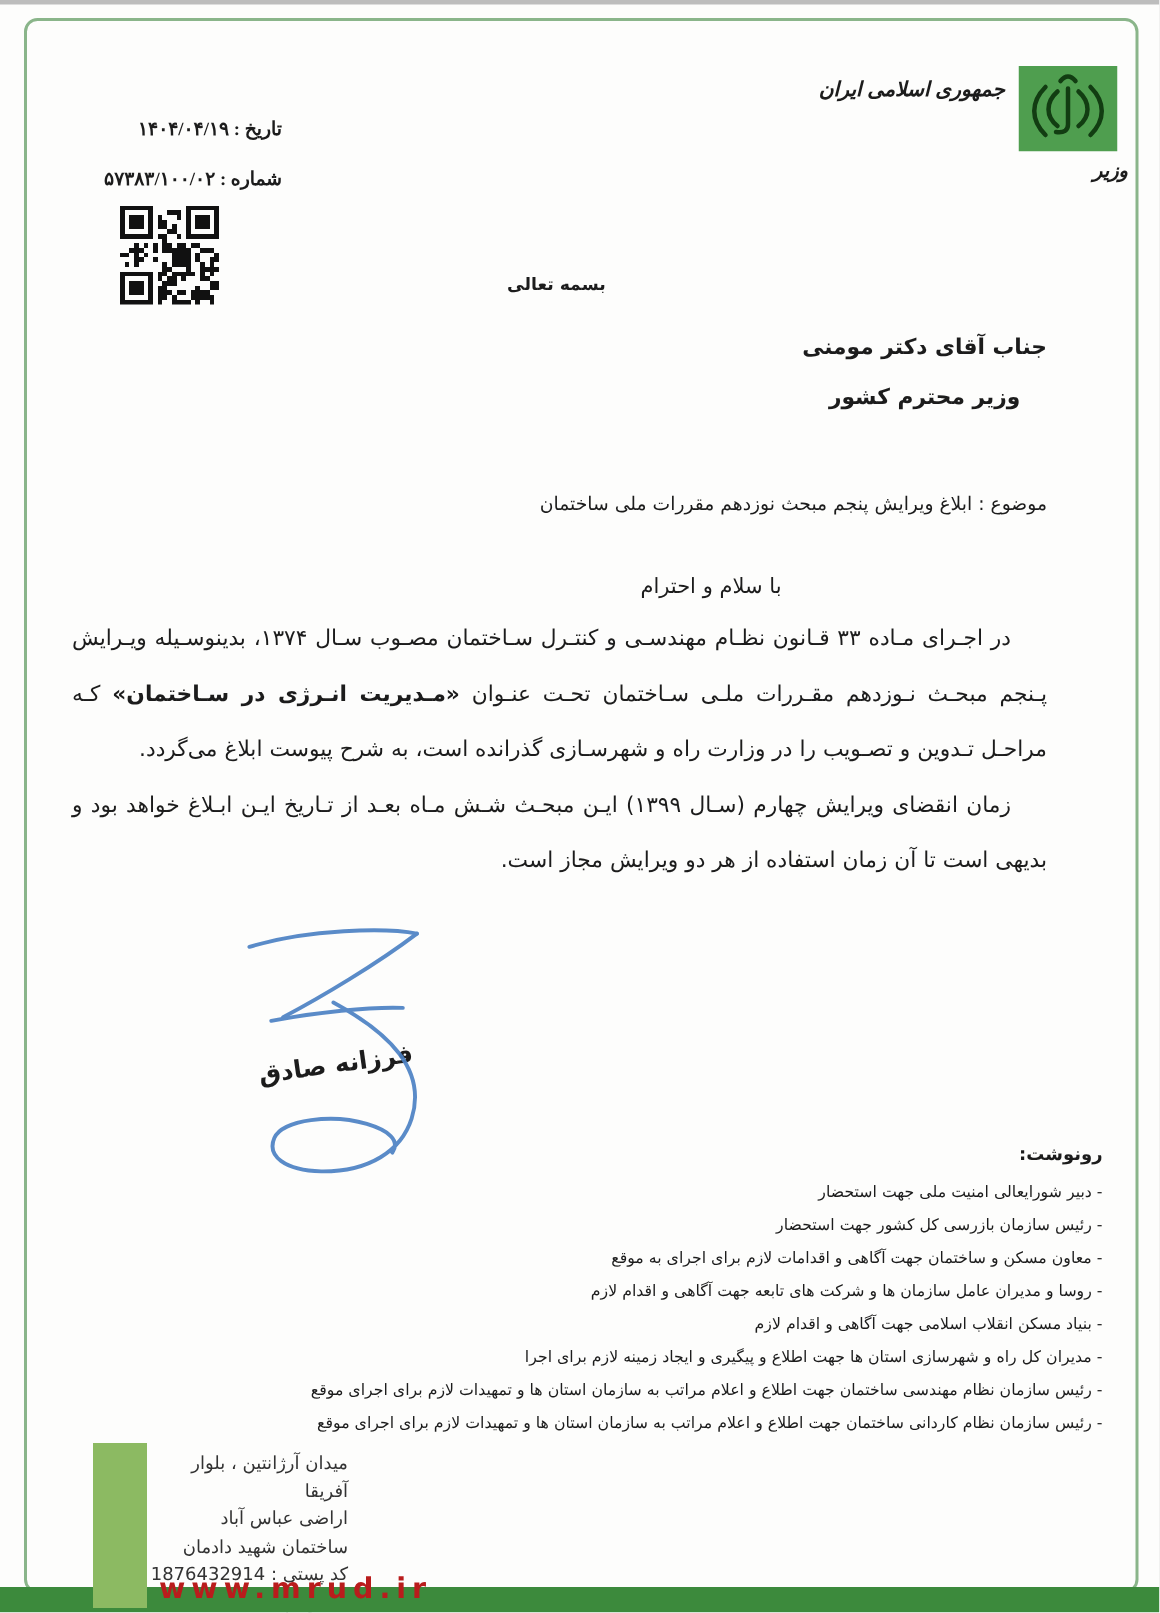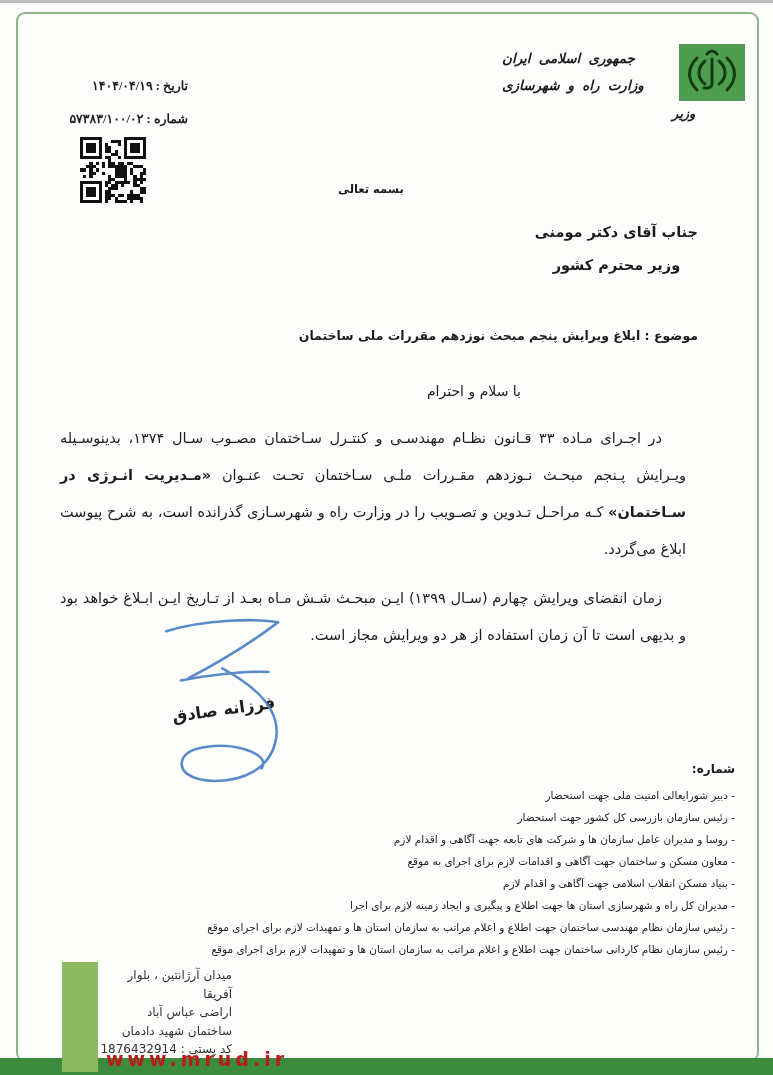--- a/index.html
+++ b/index.html
@@ -9,37 +9,37 @@
     font-family:"DejaVu Sans", sans-serif; color:#1c1c1c;
   }
   .top-scan-line{position:absolute;left:0;top:0;width:773px;height:3px;background:#bdbdbd;}
   .page-border{
     position:absolute;left:16px;top:12px;width:739px;height:1046px;
     border:2px solid #8ab58a;border-radius:9px;pointer-events:none;
   }
   
   .date-block{position:absolute;left:30px;top:70px;width:158px;text-align:right;
     font-weight:bold;font-size:12.5px;line-height:33px;direction:rtl;font-family:Liberation Serif, serif;}
-  .hdr-text{position:absolute;left:502px;top:46px;width:168px;text-align:left;
-    font-family:Liberation Mono, monospace;font-style:italic;font-weight:bold;
+  .hdr-text{position:absolute;left:502px;top:46px;width:168px;text-align:right;
+    font-family:Liberation Sans, sans-serif;font-style:italic;font-weight:bold;
     font-size:13.5px;line-height:27px;direction:rtl;}
   .emblem-box{position:absolute;left:679px;top:44px;width:66px;height:57px;}
-  .vazir{position:absolute;left:672px;top:106px;width:80px;text-align:left;
+  .vazir{position:absolute;left:672px;top:106px;width:80px;text-align:right;
     font-family:"DejaVu Serif", serif;font-style:italic;font-weight:bold;font-size:13px;}
   .qr{position:absolute;left:80px;top:137px;width:66px;height:66px;}
   
   .besmeh{position:absolute;left:322px;top:182px;font-weight:bold;font-size:11.5px;direction:rtl;margin-left:16px;}
   .recipient{position:absolute;right:75px;top:216px;text-align:center;direction:rtl;
     font-weight:bold;font-size:14.5px;line-height:33px;}
   .subject{position:absolute;right:75px;top:328px;text-align:right;direction:rtl;
-    font-weight:bold;font-size:12.5px;}
+    font-weight:normal;font-size:12.5px;}
   .greeting{position:absolute;right:252px;top:383px;direction:rtl;font-size:14px;}
   .body-text{position:absolute;right:75px;top:408px;width:650px;direction:rtl;
     text-align:justify;font-size:14.5px;line-height:37px;}
-  .body-text p{margin:12px;text-indent:24px;}
+  .body-text p{margin:0;text-indent:24px;}
   .body-text .b{font-weight:bold;}
   
   .sig-scrawl{position:absolute;left:150px;top:612px;width:160px;height:178px;z-index:3;
     transform:rotate(-3deg);}
   .sig-name{position:absolute;left:172px;top:700px;z-index:2;font-weight:bold;
     font-size:16.5px;transform:rotate(-8deg);direction:rtl;}
   
   .cc{position:absolute;right:38px;top:762px;width:520px;text-align:right;direction:rtl;}
   .cc-title{font-weight:bold;font-size:12px;margin-bottom:8px;}
   .cc-item{font-size:10.5px;line-height:22px;white-space:nowrap;}
@@ -59,21 +59,20 @@
   <div class="top-scan-line"></div>
   <div class="page-border"></div>
 
   <div class="date-block">
     <div>تاریخ : ۱۴۰۴/۰۴/۱۹</div>
     <div>شماره : ۵۷۳۸۳/۱۰۰/۰۲</div>
   </div>
 
   <div class="hdr-text">
     <div>جمهوری اسلامی ایران</div>
-    <div>وزارت راه و شهرسازی</div>
   </div>
 
   <div class="emblem-box">
     <svg width="66" height="57" viewBox="0 0 66 57">
       <rect x="0" y="0" width="66" height="57" fill="#4f9e4f"></rect>
       <g fill="none" stroke="#123d12" stroke-width="3" stroke-linecap="round">
         <path d="M28 10 q 5 -6 10 0"></path>
         <path d="M33 15 V 39 q 0 6 -8 5"></path>
         <path d="M26 17 C 18 24, 18 34, 26 40"></path>
         <path d="M40 17 C 48 24, 48 34, 40 40"></path>
@@ -333,27 +332,27 @@
         <path d="M20 16 C 60 6, 112 8, 132 13"></path>
         <path d="M132 13 C 104 32, 66 52, 40 64"></path>
         <path d="M32 66 C 62 62, 98 60, 120 62"></path>
         <path d="M74 56 C 110 78, 134 104, 122 136 C 114 157, 92 170, 60 168 C 36 166, 24 156, 30 144 C 36 132, 70 130, 92 138 C 106 143, 114 150, 108 158"></path>
       </g>
     </svg>
   </div>
   <div class="sig-name">فرزانه صادق</div>
 
   <div class="cc">
-    <div class="cc-title">شماره:</div>
+    <div class="cc-title">رونوشت:</div>
     <div>
 
     <div class="cc-item">- دبیر شورایعالی امنیت ملی جهت استحضار</div>
         <div class="cc-item">- رئیس سازمان بازرسی کل کشور جهت استحضار</div>
+        <div class="cc-item">- معاون مسکن و ساختمان جهت آگاهی و اقدامات لازم برای اجرای به موقع</div>
         <div class="cc-item">- روسا و مدیران عامل سازمان ها و شرکت های تابعه جهت آگاهی و اقدام لازم</div>
-        <div class="cc-item">- معاون مسکن و ساختمان جهت آگاهی و اقدامات لازم برای اجرای به موقع</div>
         <div class="cc-item">- بنیاد مسکن انقلاب اسلامی جهت آگاهی و اقدام لازم</div>
         <div class="cc-item">- مدیران کل راه و شهرسازی استان ها جهت اطلاع و پیگیری و ایجاد زمینه لازم برای اجرا</div>
         <div class="cc-item">- رئیس سازمان نظام مهندسی ساختمان جهت اطلاع و اعلام مراتب به سازمان استان ها و تمهیدات لازم برای اجرای موقع</div>
         <div class="cc-item">- رئیس سازمان نظام کاردانی ساختمان جهت اطلاع و اعلام مراتب به سازمان استان ها و تمهیدات لازم برای اجرای موقع</div>
       </div>
   </div>
 
   <div class="footer-bar"></div>
   <div class="address">
 

